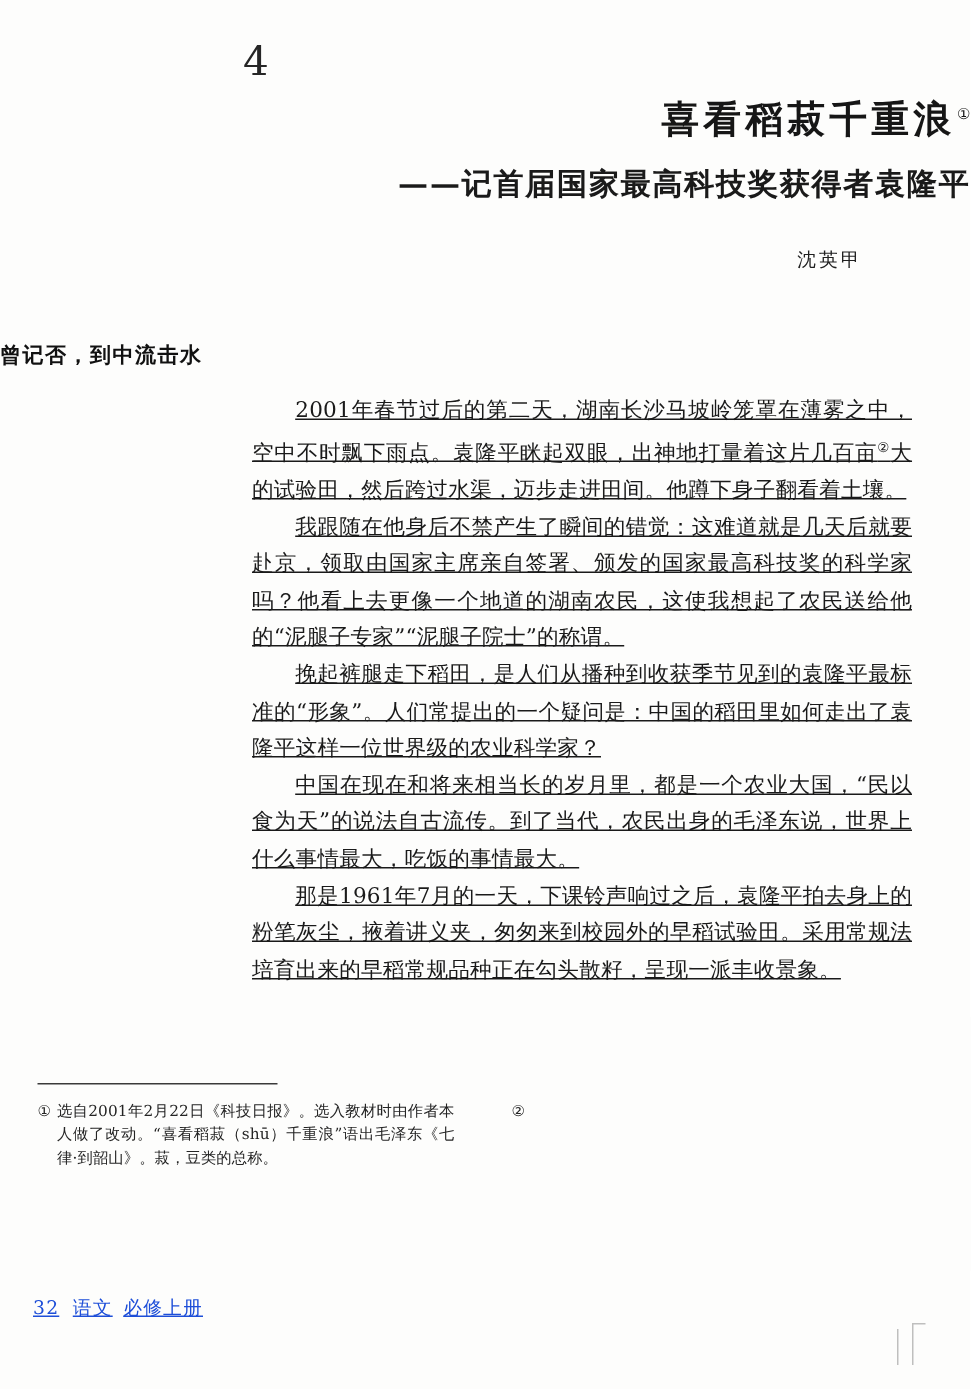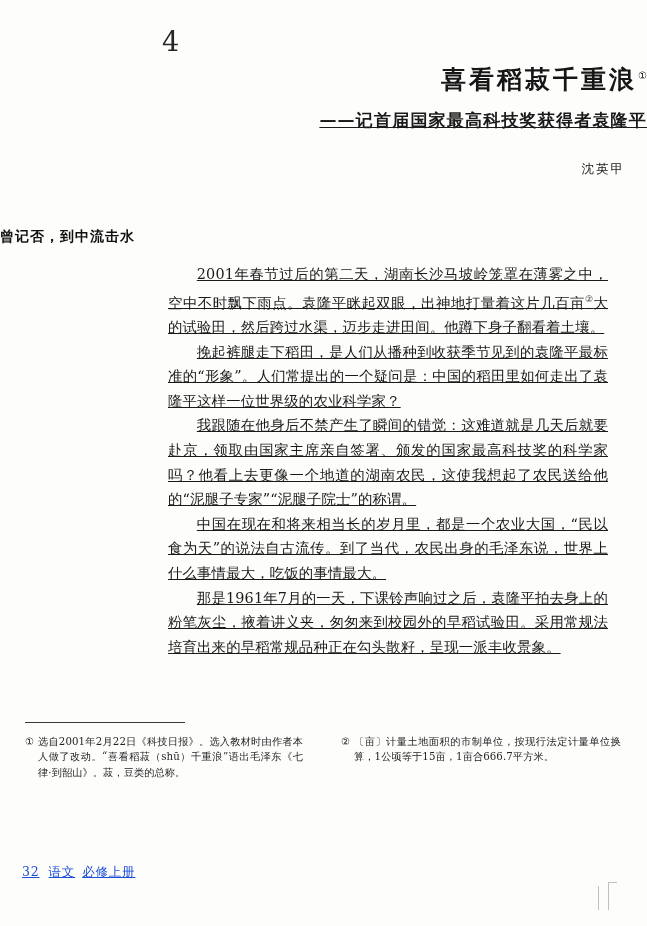--- a/index.html
+++ b/index.html
@@ -54,32 +54,31 @@
   }
   .main-title .sup {
     font-size: 10px;
     vertical-align: super;
     letter-spacing: 0;
     font-weight: 400;
     margin-left: 1px;
   }
   .subtitle {
     margin-top: 14px;
-    font-size: 17px;
+    font-size: 20px;
     font-weight: 700;
     letter-spacing: 1.2px;
     color: #1a1a1a;
-    text-decoration: underline;
   }
   .byline {
     margin-top: 29px;
     font-size: 12.5px;
     letter-spacing: 2px;
     color: #202020;
-    padding-right: 22px;
+    padding-right: 72px;
   }
 
   
   .section-heading {
     position: absolute;
     left: 0;
     right: 0;
     top: 228px;
     font-size: 14px;
     font-weight: 700;
@@ -196,36 +195,35 @@
       <span>喜看稻菽千重浪</span><span class="sup">①</span>
     </div>
     <div class="subtitle">——记首届国家最高科技奖获得者袁隆平</div>
     <div class="byline">沈英甲</div>
   </div>
 
   <div class="section-heading">曾记否，到中流击水</div>
 
   <div class="body-text">
     <p><span>2001年春节过后的第二天，湖南长沙马坡岭笼罩在薄雾之中，空中不时飘下雨点。袁隆平眯起双眼，出神地打量着这片几百亩</span><span class="sup">②</span><span>大的试验田，然后跨过水渠，迈步走进田间。他蹲下身子翻看着土壤。</span></p>
+    <p><span>我跟随在他身后不禁产生了瞬间的错觉：这难道就是几天后就要赴京，领取由国家主席亲自签署、颁发的国家最高科技奖的科学家吗？他看上去更像一个地道的湖南农民，这使我想起了农民送给他的“泥腿子专家”“泥腿子院士”的称谓。</span></p>
     <p><span>挽起裤腿走下稻田，是人们从播种到收获季节见到的袁隆平最标准的“形象”。人们常提出的一个疑问是：中国的稻田里如何走出了袁隆平这样一位世界级的农业科学家？</span></p>
-    <p><span>我跟随在他身后不禁产生了瞬间的错觉：这难道就是几天后就要赴京，领取由国家主席亲自签署、颁发的国家最高科技奖的科学家吗？他看上去更像一个地道的湖南农民，这使我想起了农民送给他的“泥腿子专家”“泥腿子院士”的称谓。</span></p>
     <p><span>中国在现在和将来相当长的岁月里，都是一个农业大国，“民以食为天”的说法自古流传。到了当代，农民出身的毛泽东说，世界上什么事情最大，吃饭的事情最大。</span></p>
     <p><span>那是1961年7月的一天，下课铃声响过之后，袁隆平拍去身上的粉笔灰尘，掖着讲义夹，匆匆来到校园外的早稻试验田。采用常规法培育出来的早稻常规品种正在勾头散籽，呈现一派丰收景象。</span></p>
   </div>
 
   <div class="fn-rule"></div>
 
   <div class="footnotes">
     <div class="footnote fn-left">
       <span class="fn-marker">①</span>
       <span class="fn-body">选自2001年2月22日《科技日报》。选入教材时由作者本人做了改动。“喜看稻菽（shū）千重浪”语出毛泽东《七律·到韶山》。菽，豆类的总称。</span>
     </div>
     <div class="footnote fn-right">
       <span class="fn-marker">②</span>
-      <span class="fn-body">〔亩〕计量土地面积的市制单位，按现行法定计量单位换算，1公顷等于15亩，1亩合666.7平方米。</span>
     </div>
   </div>
 
   <div class="page-footer">
     <span class="pnum">32</span><span class="pbook">语文</span><span>必修上册</span>
   </div>
 
   <div class="scan-mark">
     <i class="s1"></i>
       <i class="s2"></i>

